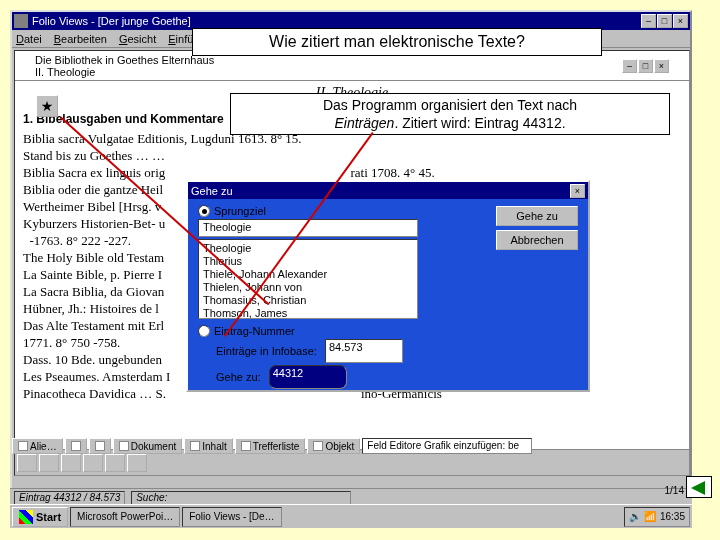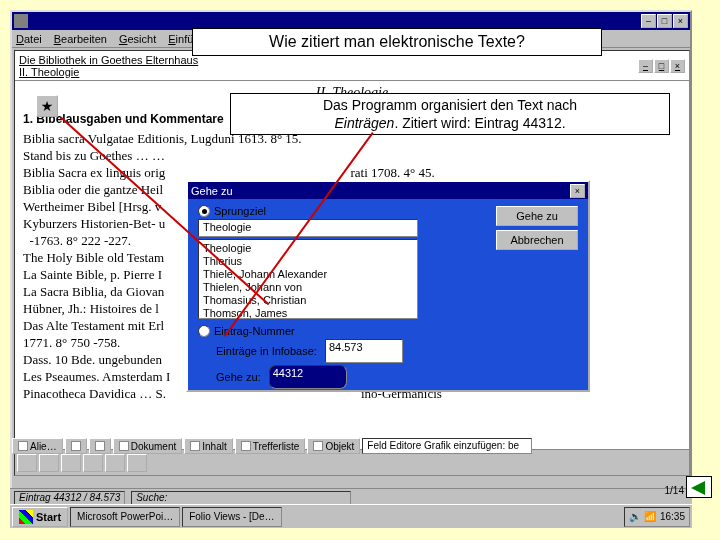--- a/index.html
+++ b/index.html
@@ -52,22 +52,21 @@
     position: absolute;
     left: 2px; top: 38px;
     width: 676px; height: 426px;
     border: 1px inset #888;
     background: #fff;
   }
   .mdi-child-header {
     height: 30px;
     border-bottom: 1px solid #888;
     display: flex; align-items: center;
-    padding: 2px 4px;
-    text-decoration: underline;
+    padding: 2px 20px;
   }
   .mdi-child-header .txt { font-size: 11px; line-height: 12px; }
   .mdi-child-header .spacer { flex: 1; }
   .section-heading {
     text-align: center;
     font-style: italic;
     font-family: "Times New Roman", serif;
     font-size: 14px;
     padding: 4px 0;
   }
@@ -265,20 +264,21 @@
   .tab-btn { border: 1px outset #fff; background: #c0c0c0; padding: 1px 5px; height: 16px; display: inline-flex; align-items: center; gap: 2px; }
   .tab-txt { border: 1px inset #888; background: #fff; padding: 0 4px; height: 16px; min-width: 170px; line-height: 14px; }
 </style>
 </head>
 <body>
 
 <div class="app-window">
 
   <div class="titlebar">
     <span class="icon"></span>
+    <span>Folio Views - [Der junge Goethe]</span>
     <span class="spacer"></span>
     <span class="titlebar-btn">–</span>
     <span class="titlebar-btn">□</span>
     <span class="titlebar-btn">×</span>
   </div>
 
   <div class="menubar" id="menubar">
       <span><u>D</u>atei</span>
       <span><u>B</u>earbeiten</span>
       <span><u>G</u>esicht</span>

